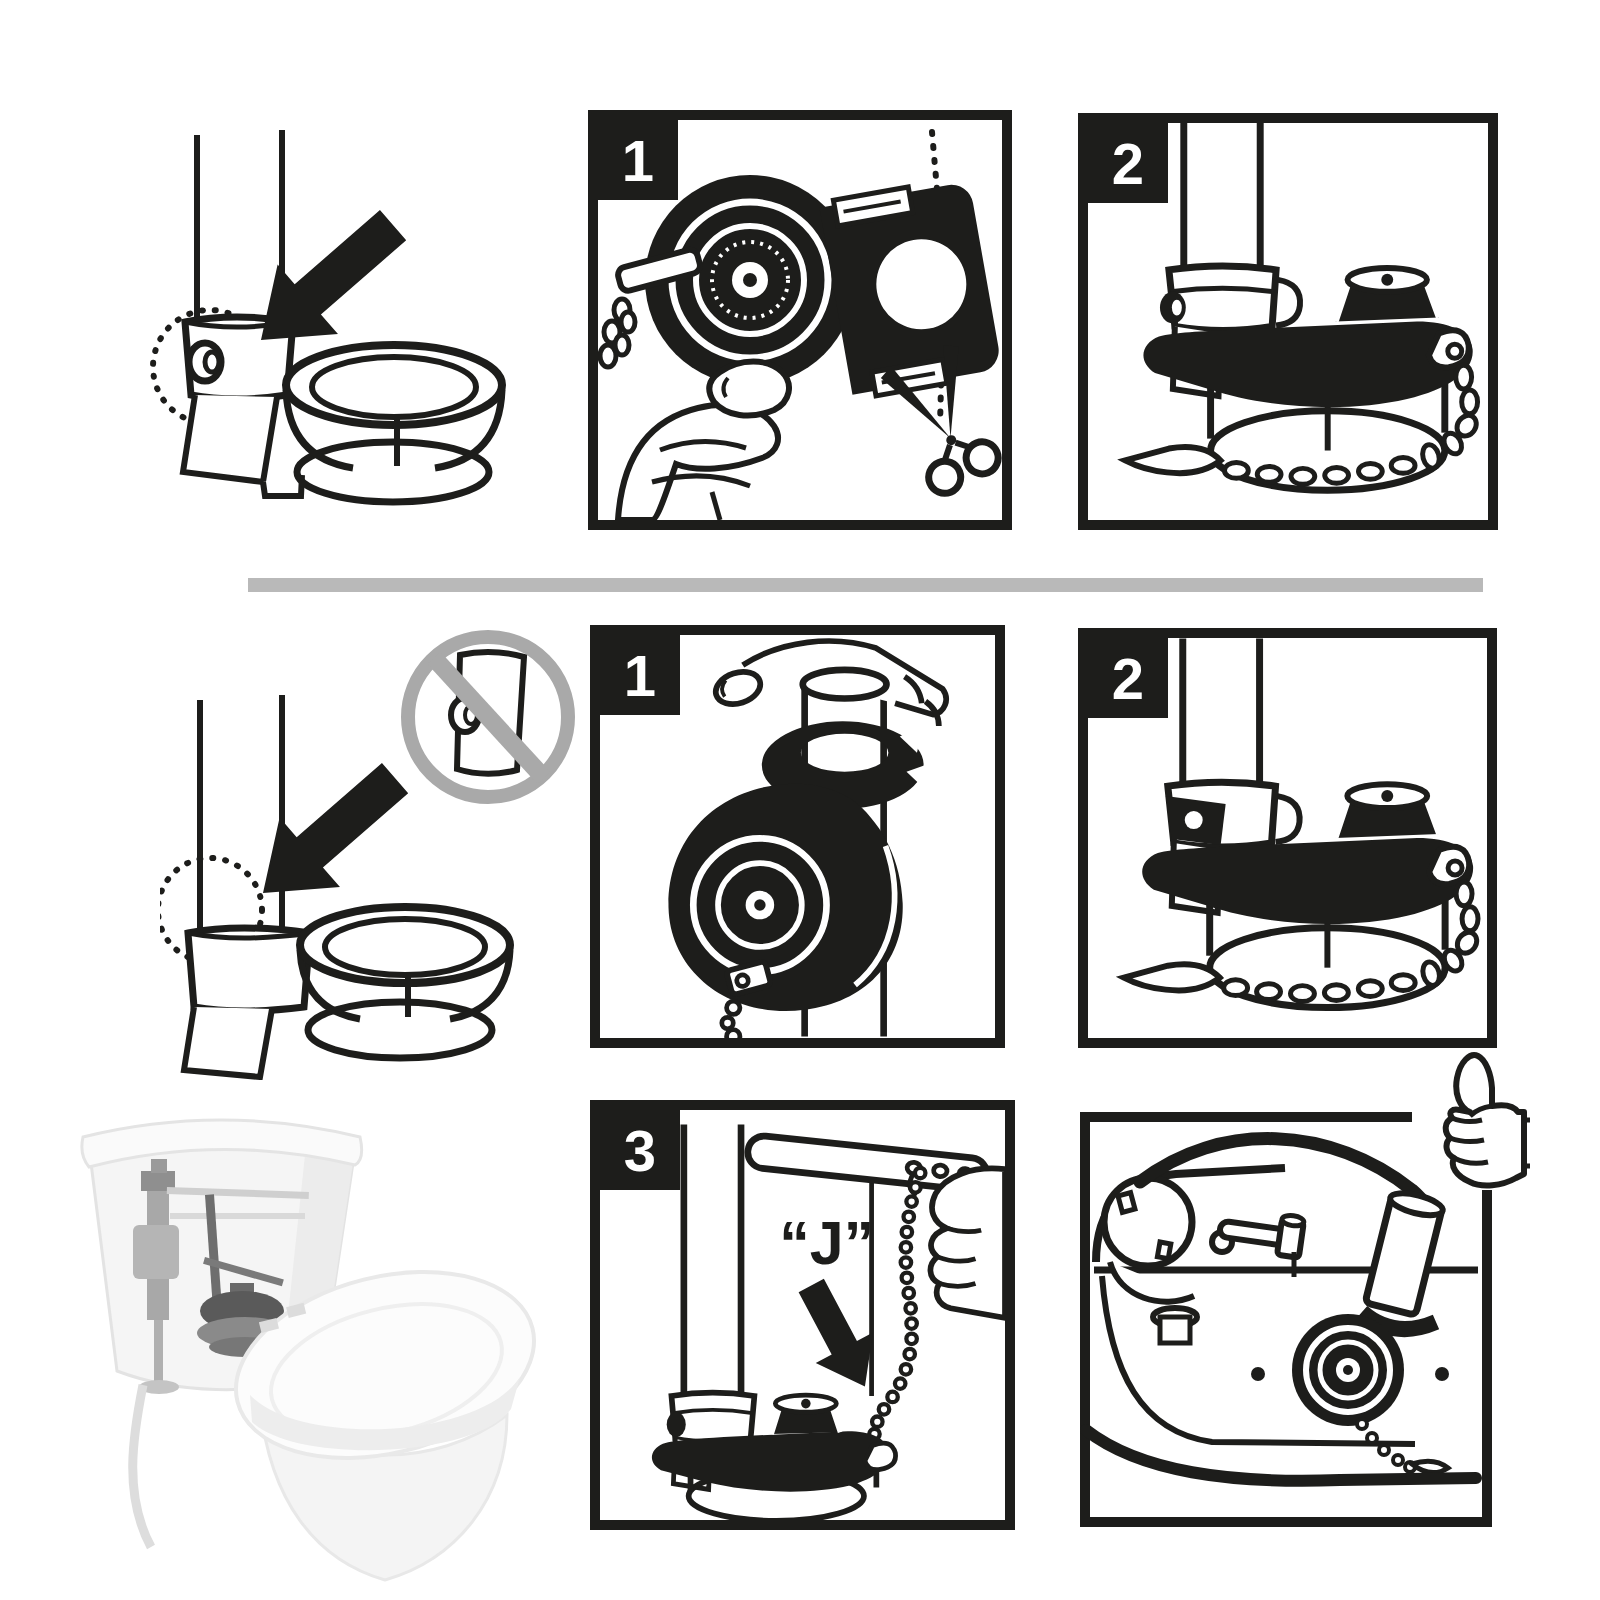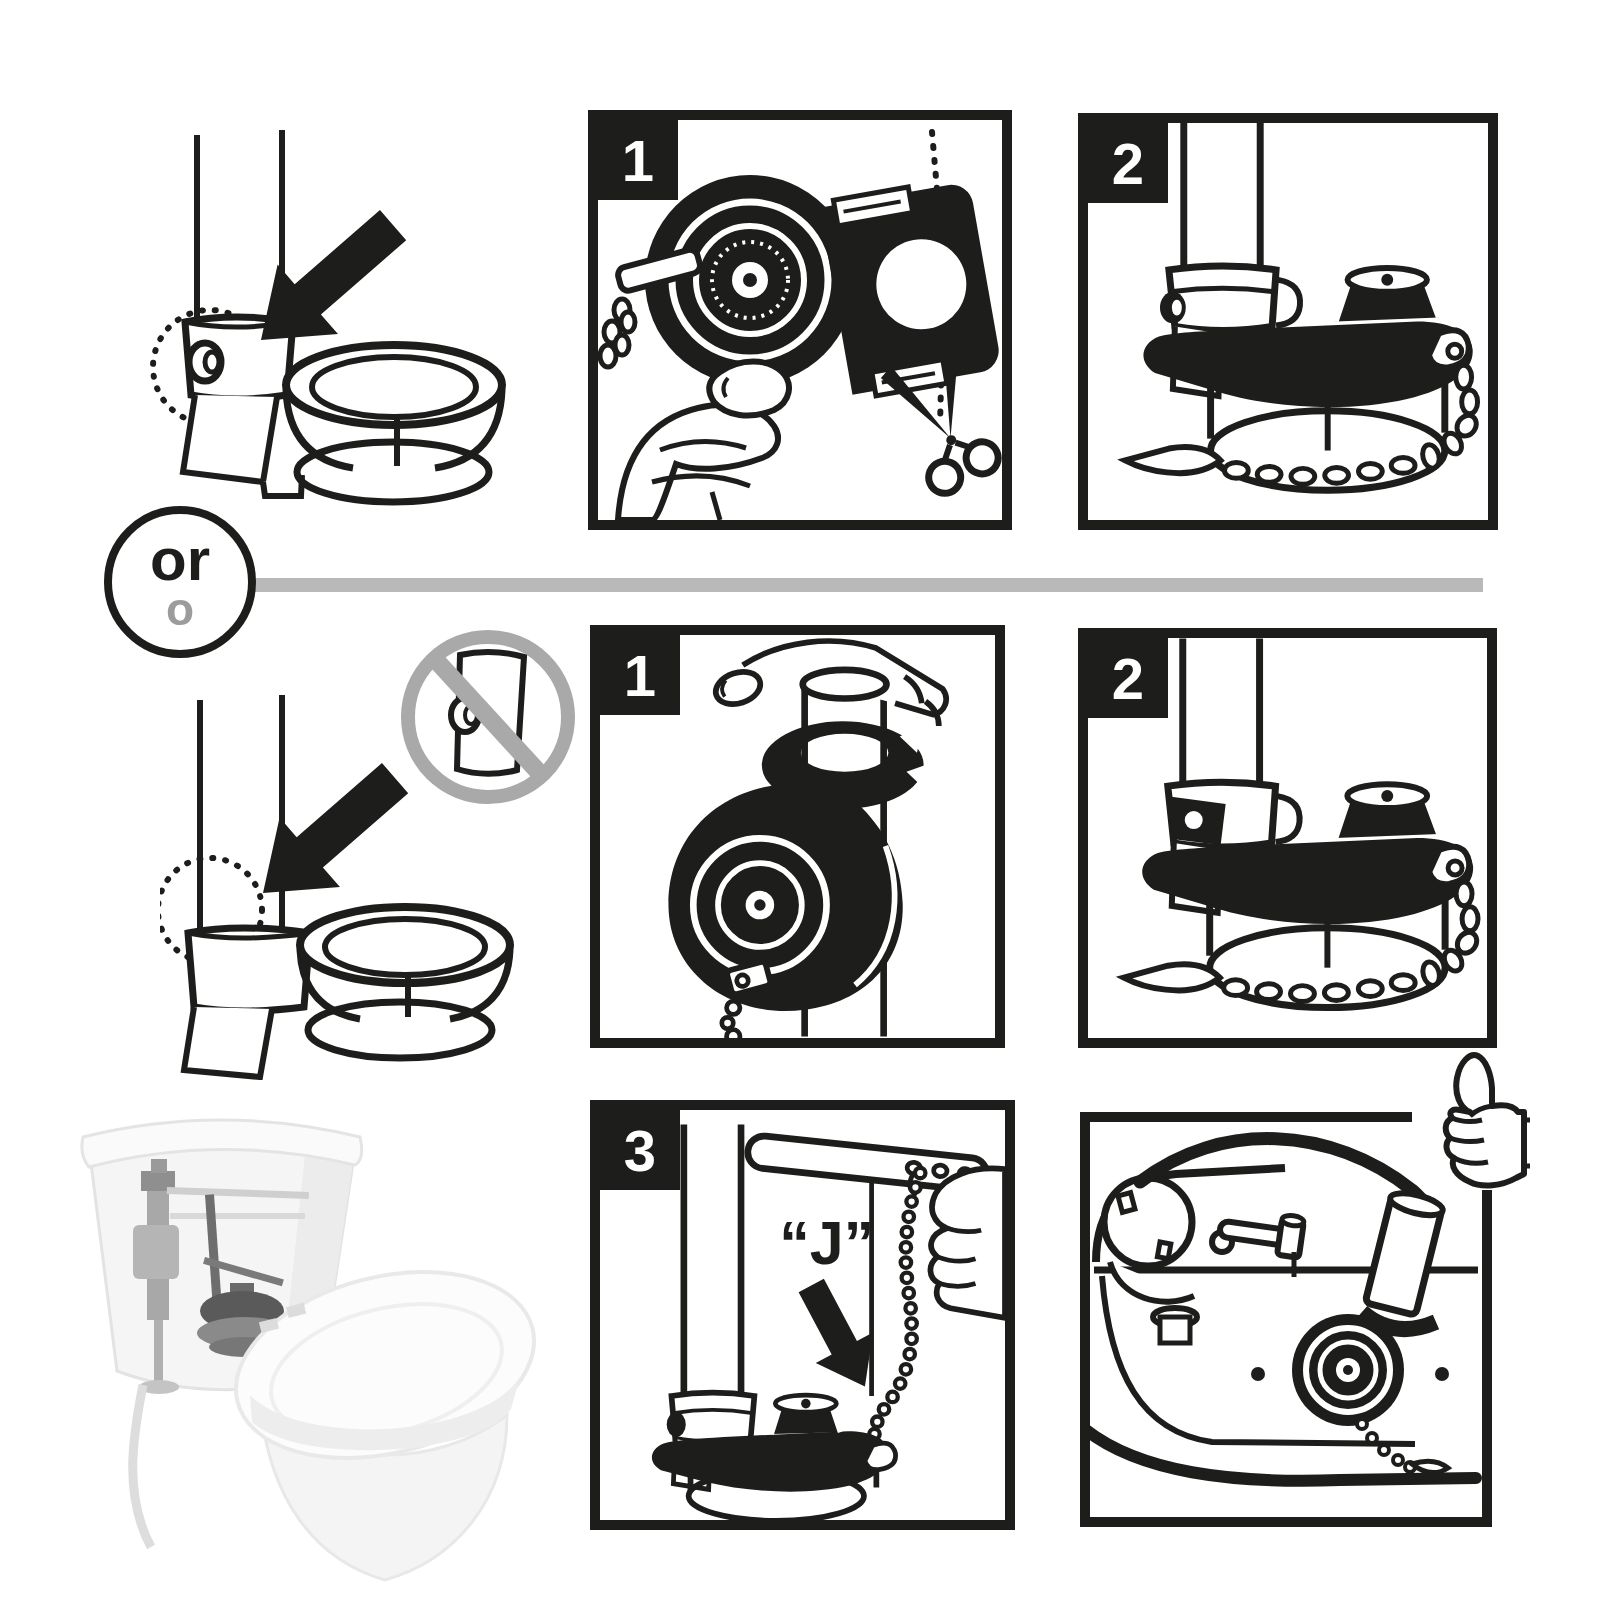--- a/index.html
+++ b/index.html
@@ -48,24 +48,20 @@
       <ellipse cx="279" cy="285" rx="108" ry="40" stroke-width="8"></ellipse>
       <ellipse cx="279" cy="287" rx="82" ry="30" fill="none" stroke-width="6"></ellipse>
       <path d="M282,316 V366" fill="none" stroke-width="6"></path>
     </g>
     <g transform="translate(146,240) rotate(-41)">
       <polygon points="0,0 62,-46 62,-20 175,-20 175,20 62,20 62,46" fill="#1d1d1b"></polygon>
     </g>
   </svg>
 
   <div class="divider"></div>
-  <div class="or-badge">
-    <span class="or-main">or</span>
-    <span class="or-alt">o</span>
-  </div>
 
   <svg class="abs" style="left:160px;top:615px;" width="430" height="465" viewBox="0 0 430 465">
     <g>
       <circle cx="328" cy="102" r="80" fill="#fff" stroke="#a9a9a9" stroke-width="14"></circle>
       <g stroke="#1d1d1b" stroke-width="6" fill="none">
         <path d="M300,40 Q332,33 364,42 L357,155 Q326,163 297,154 Z" fill="#fff"></path>
         <ellipse cx="305" cy="100" rx="14" ry="17" fill="#fff"></ellipse>
         <ellipse cx="311" cy="100" rx="6" ry="9" stroke-width="4"></ellipse>
       </g>
       <line x1="274" y1="43" x2="384" y2="163" stroke="#a9a9a9" stroke-width="18"></line>

